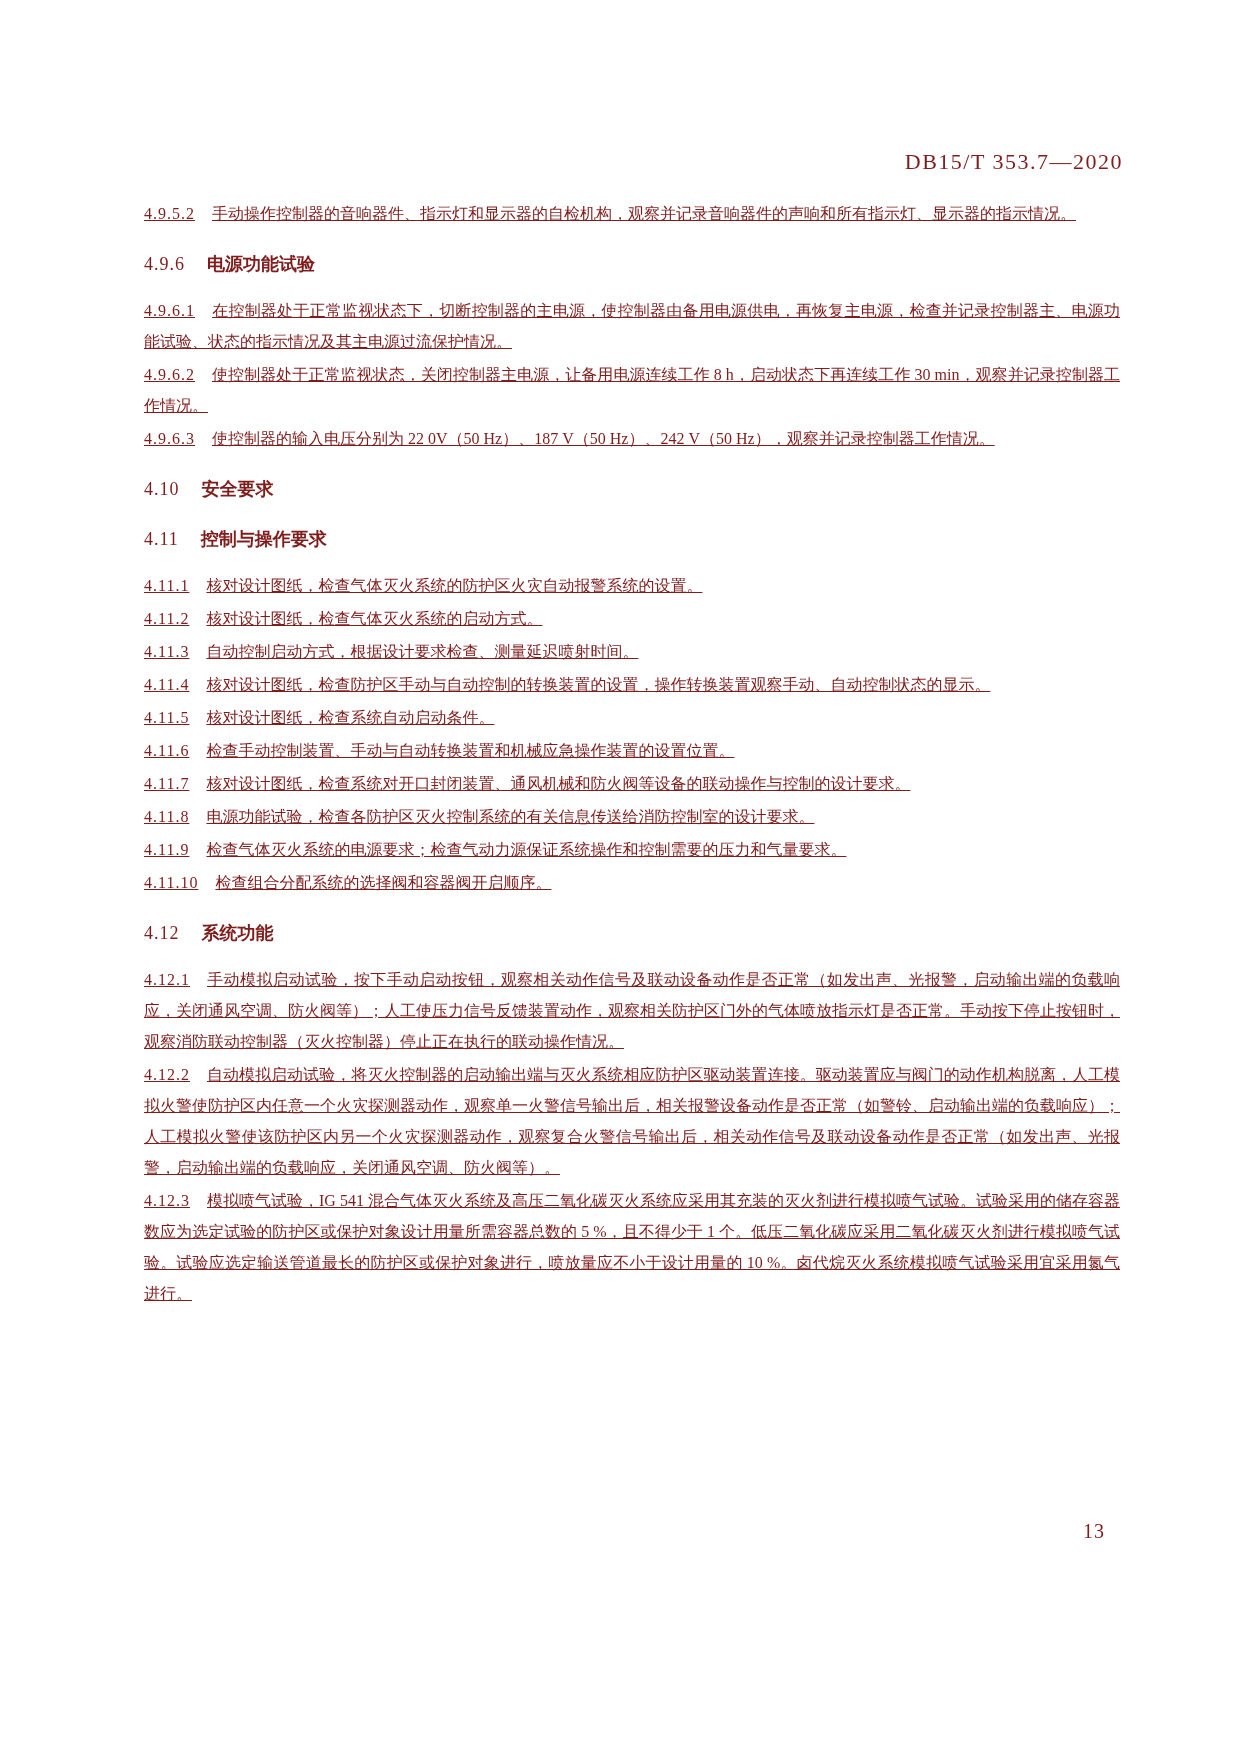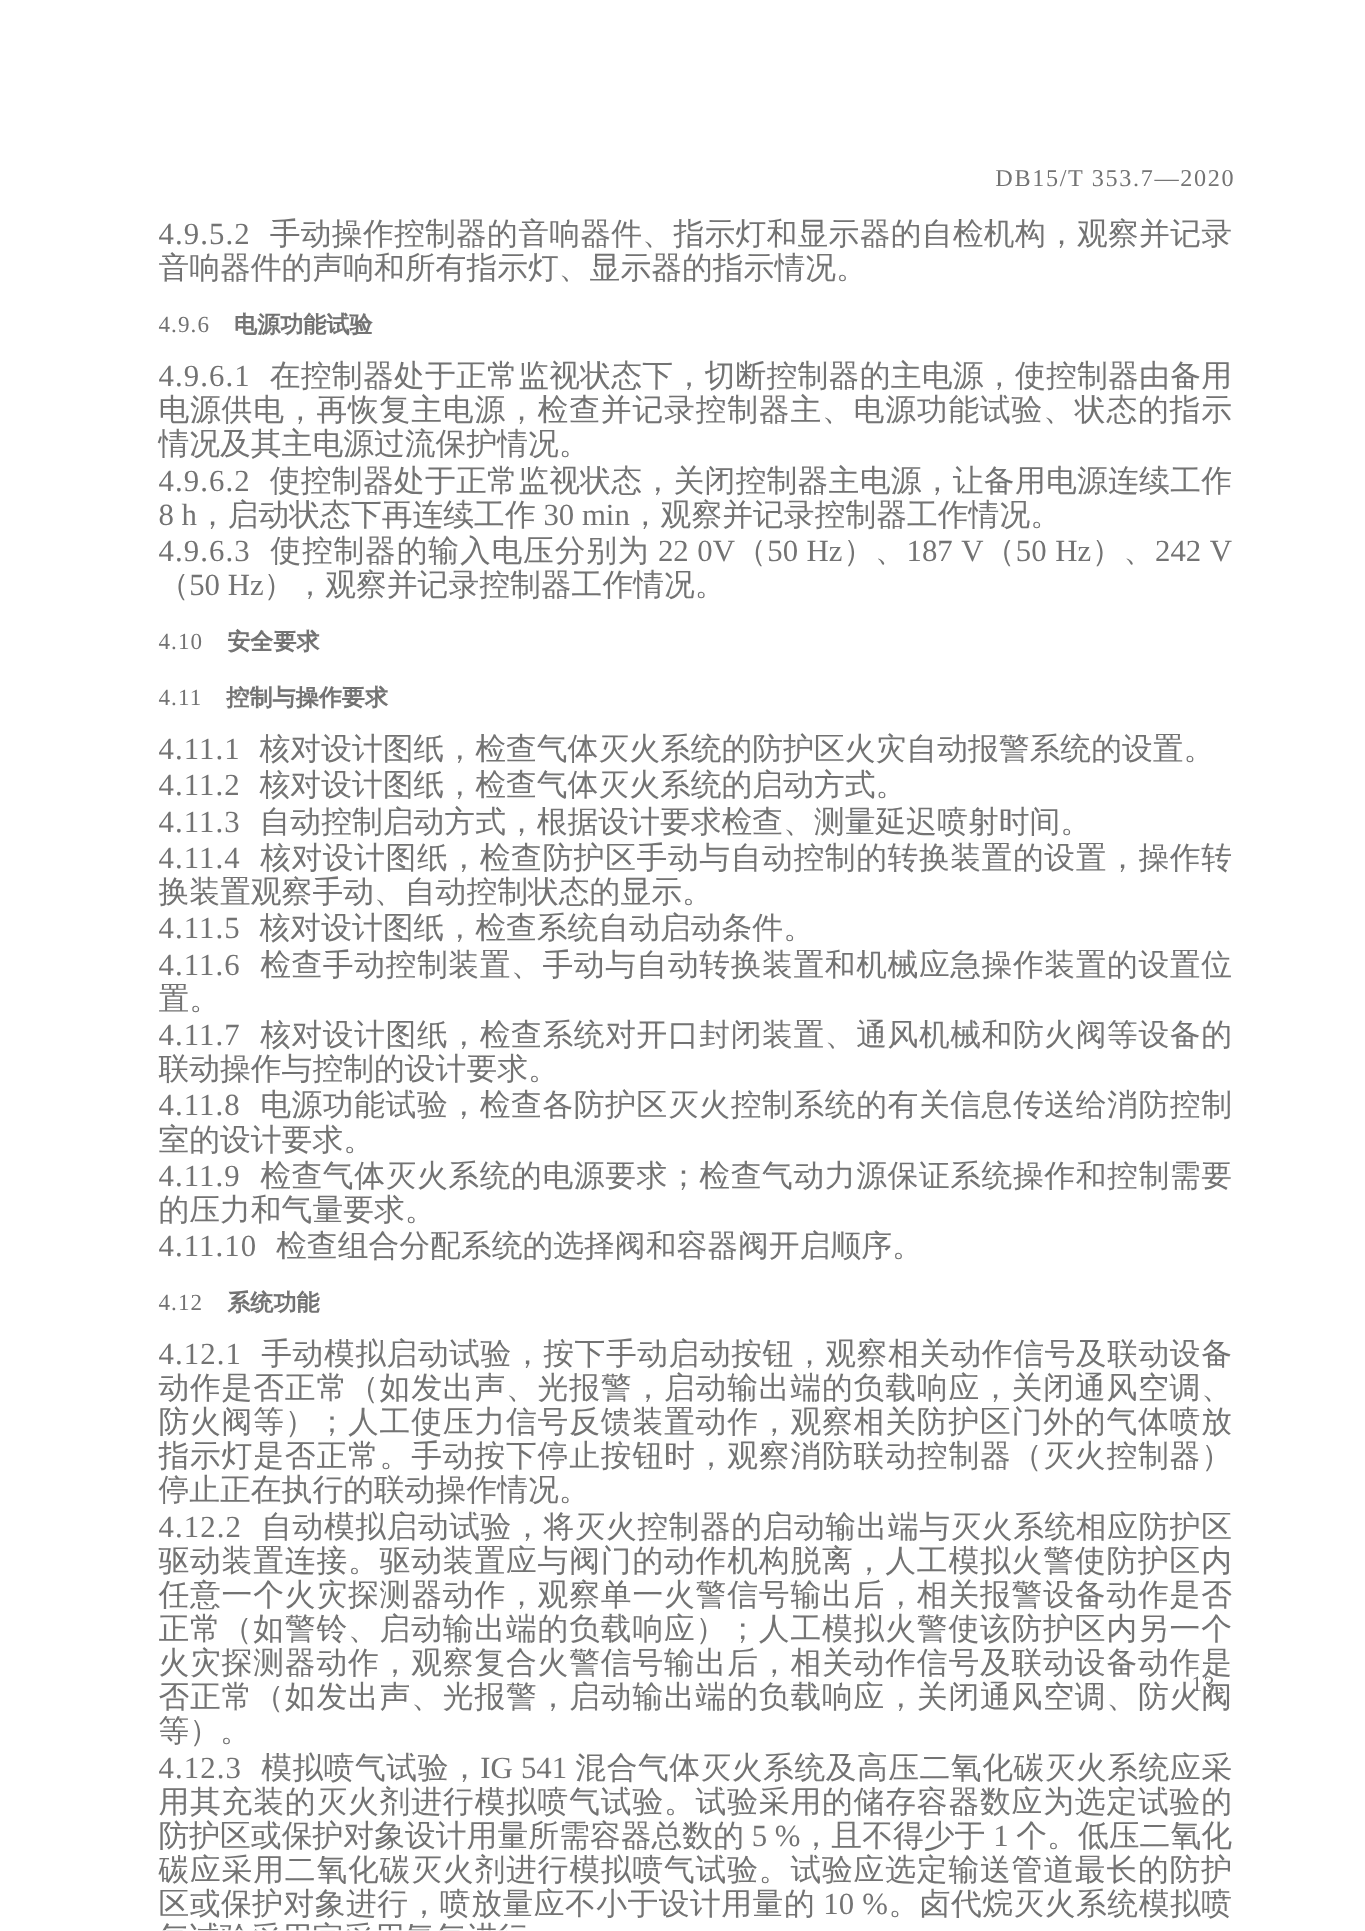--- a/index.html
+++ b/index.html
@@ -5,52 +5,53 @@
   html, body {
     margin: 0;
     padding: 0;
     background: #ffffff;
   }
   .page {
     position: relative;
     width: 1241px;
     height: 1755px;
     background: #ffffff;
-    color: #737373;
+    color: #7f1d1d;
     font-family: "Liberation Serif", "DejaVu Serif", serif;
     overflow: hidden;
   }
   .doc-number {
     position: absolute;
     top: 149px;
     right: 118px;
     font-size: 22px;
     letter-spacing: 1.5px;
     white-space: nowrap;
   }
   .content {
     position: absolute;
     top: 198px;
     left: 144px;
     width: 976px;
   }
   p.clause {
     margin: 0 0 2px 0;
-    font-size: 28px;
+    font-size: 16px;
     line-height: 31px;
     text-align: justify;
+    text-decoration: underline;
   }
   .clause-num {
     letter-spacing: 1px;
     padding-right: 17px;
     white-space: nowrap;
   }
   h2.sec-heading {
     margin: 20px 0 16px 0;
-    font-size: 21px;
+    font-size: 18px;
     line-height: 30px;
     font-weight: bold;
     font-family: "Liberation Sans", "DejaVu Sans", sans-serif;
   }
   .heading-num {
     font-weight: normal;
     font-family: "Liberation Serif", "DejaVu Serif", serif;
     letter-spacing: 1px;
     padding-right: 22px;
     white-space: nowrap;

